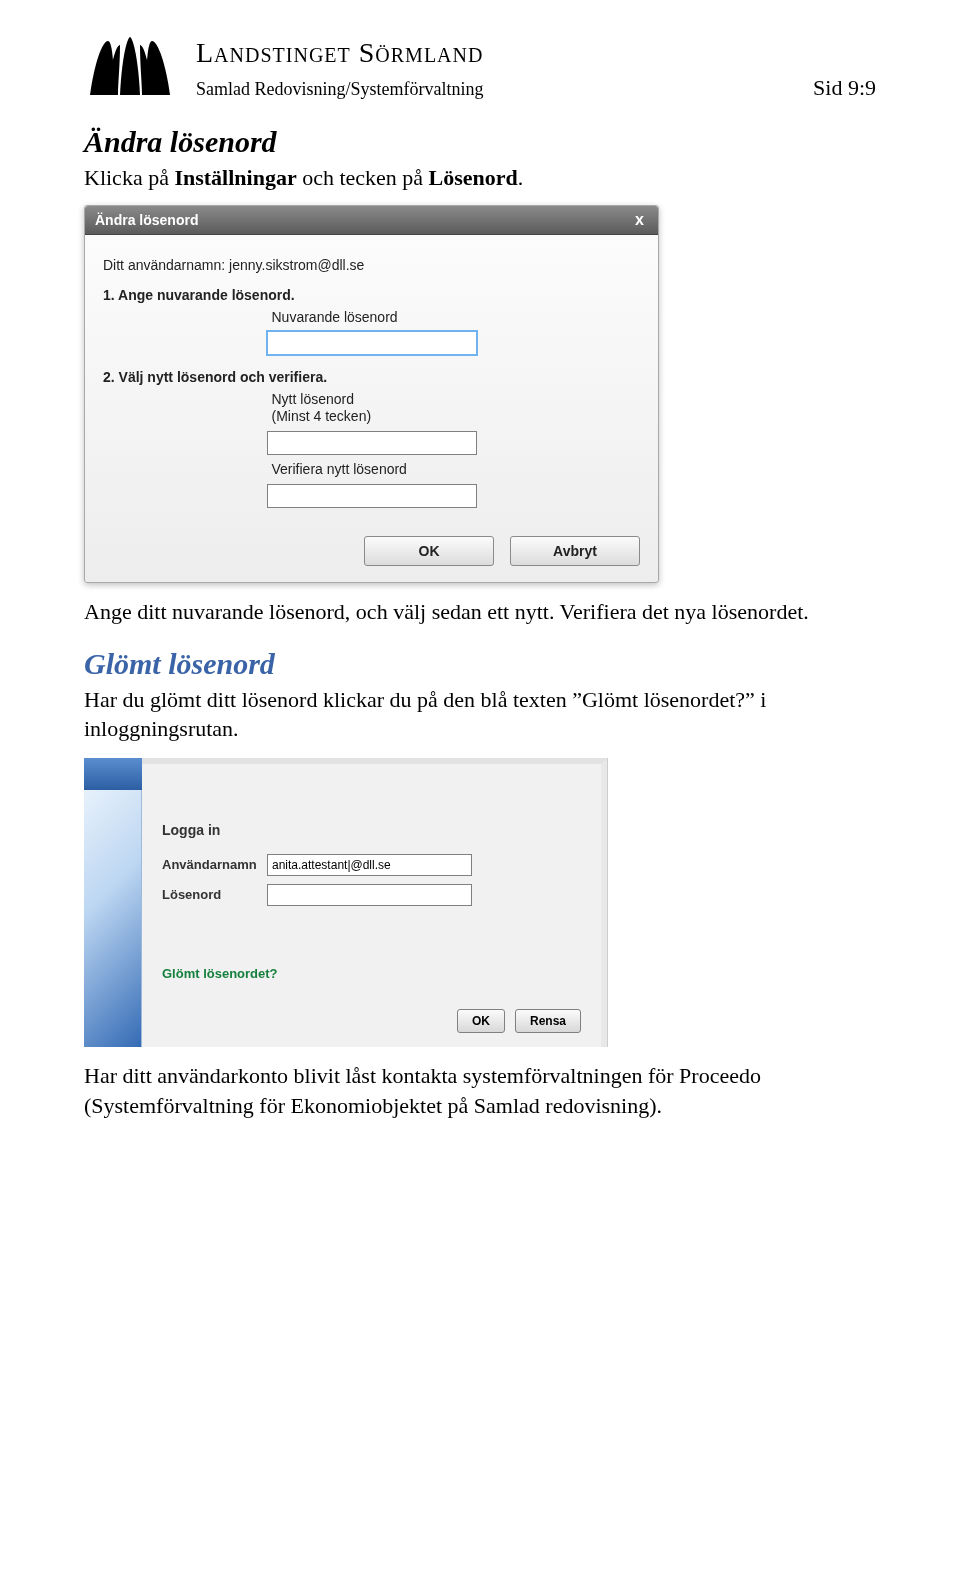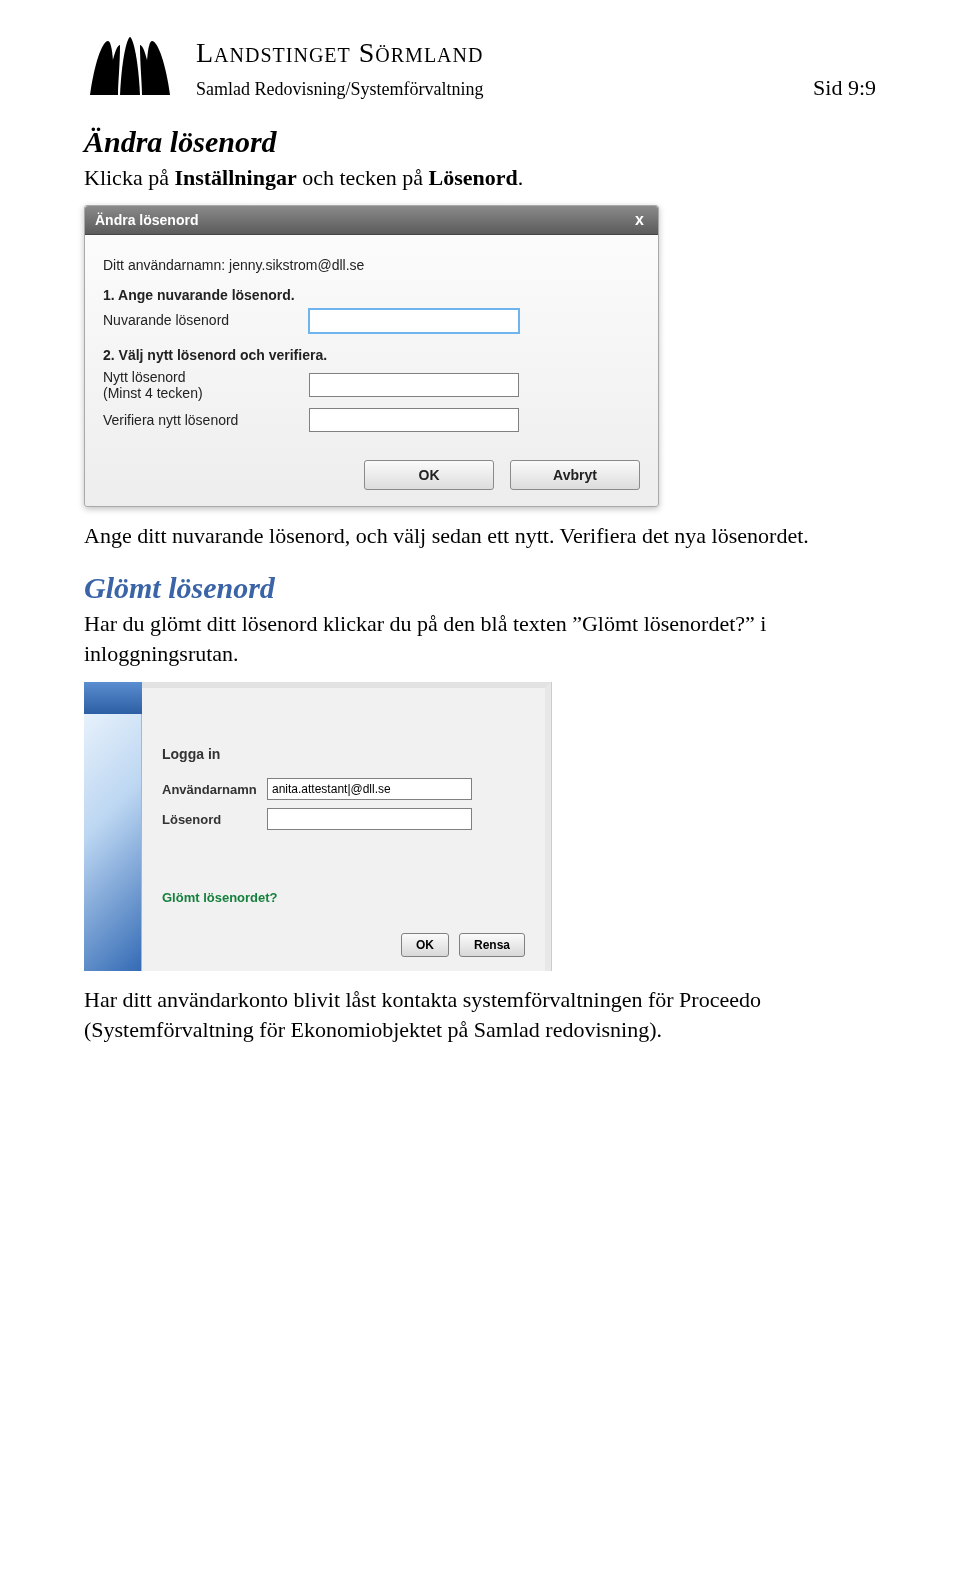--- a/index.html
+++ b/index.html
@@ -78,20 +78,21 @@
     padding:0 4px;
   }
   .dialog-body {
     padding:16px 18px 10px 18px;
   }
   .dlg-line { margin:6px 0; }
   .dlg-step { font-weight:bold; margin-top:14px; }
   .dlg-row {
     display:flex; align-items:center; gap:6px;
     margin:6px 0;
+    flex-direction:column;
   }
   .dlg-label { width:200px; line-height:1.2; }
   .dlg-input {
     width:210px; height:24px;
     border:1px solid #808080;
     background:#fff;
   }
   .dlg-input.focus { outline:2px solid #6fb4ef; outline-offset:-1px; }
   .dialog-buttons {
     display:flex; justify-content:flex-end; gap:16px;
@@ -102,21 +103,21 @@
     border:1px solid #8a8a8a;
     border-radius:3px;
     background: linear-gradient(#fbfbfb,#dcdcdc);
     font-family: Tahoma, Arial, sans-serif;
     font-size:14px; font-weight:bold; color:#222;
     cursor:pointer;
   }
 
   
   .login-shot {
-    width:468px; display:flex;
+    width:524px; display:flex;
     margin:14px 0 14px 0;
     font-family: Tahoma, Arial, sans-serif;
     border-right:1px solid #ccc;
   }
   .login-sidebar {
     width:58px;
     background: linear-gradient(135deg,#e7f1fb 0%, #bcd6f2 40%, #346bb5 100%);
     border-right:1px solid #9eb9da;
   }
   .login-top {

